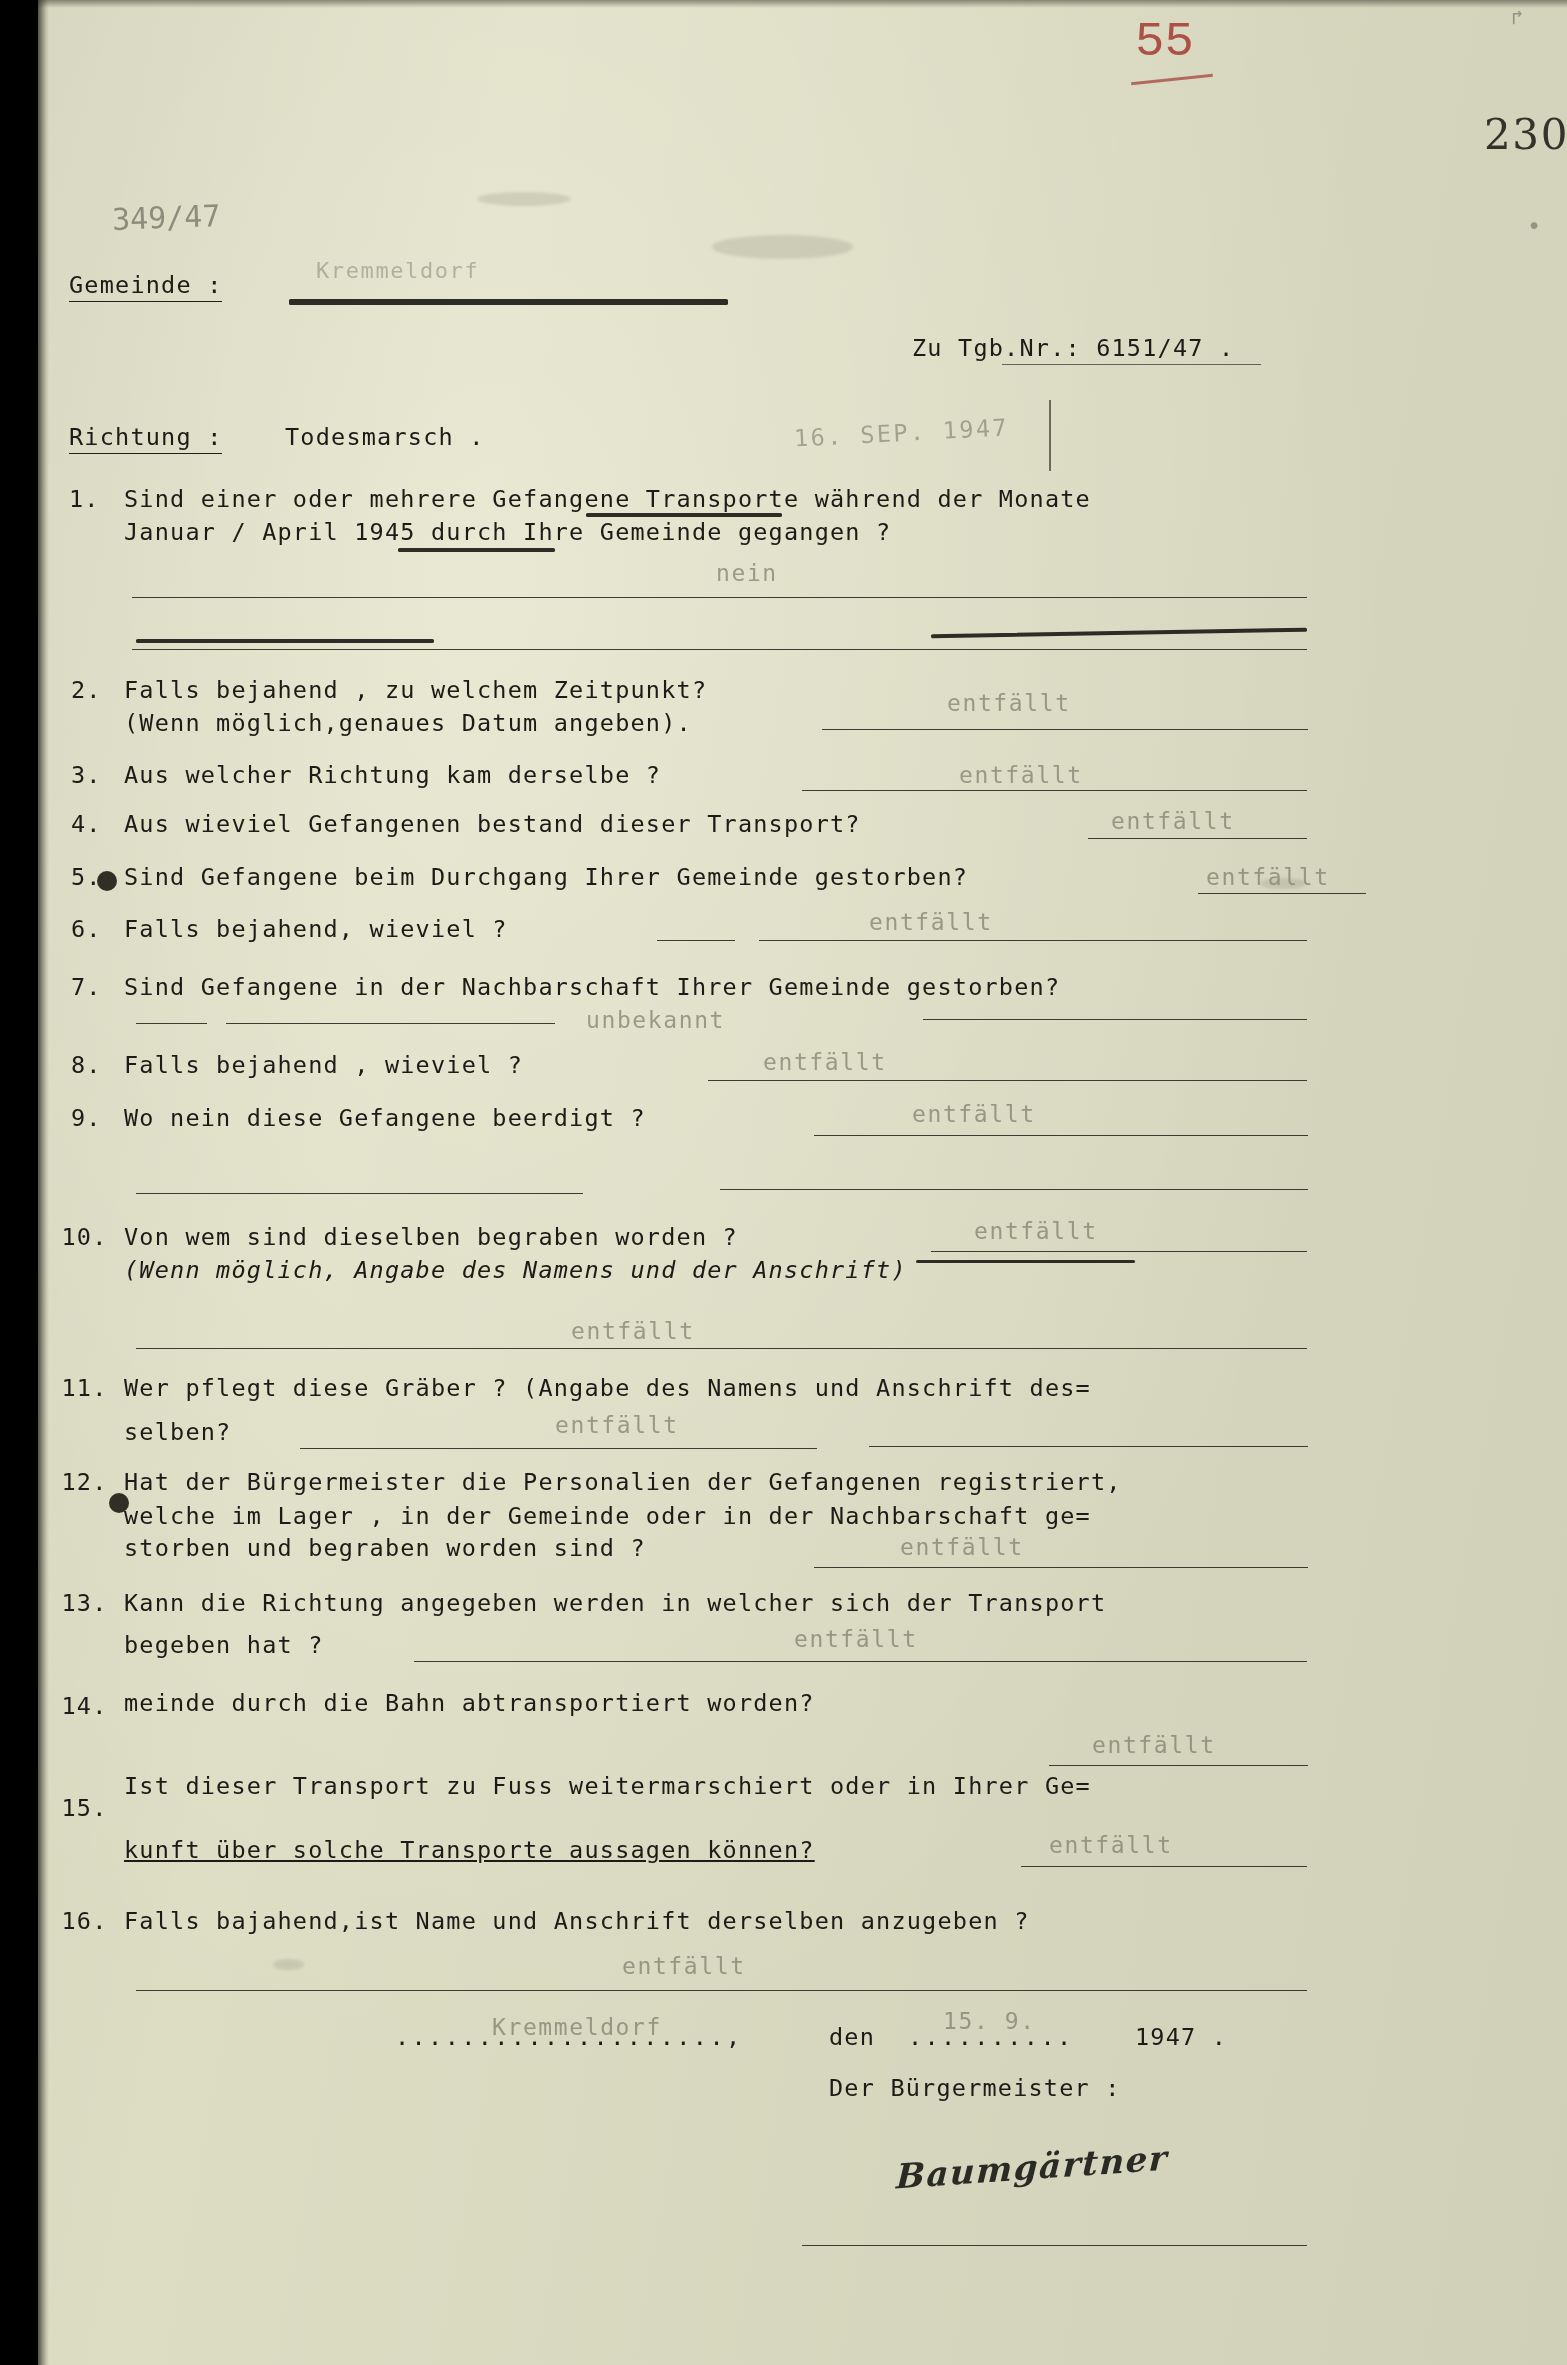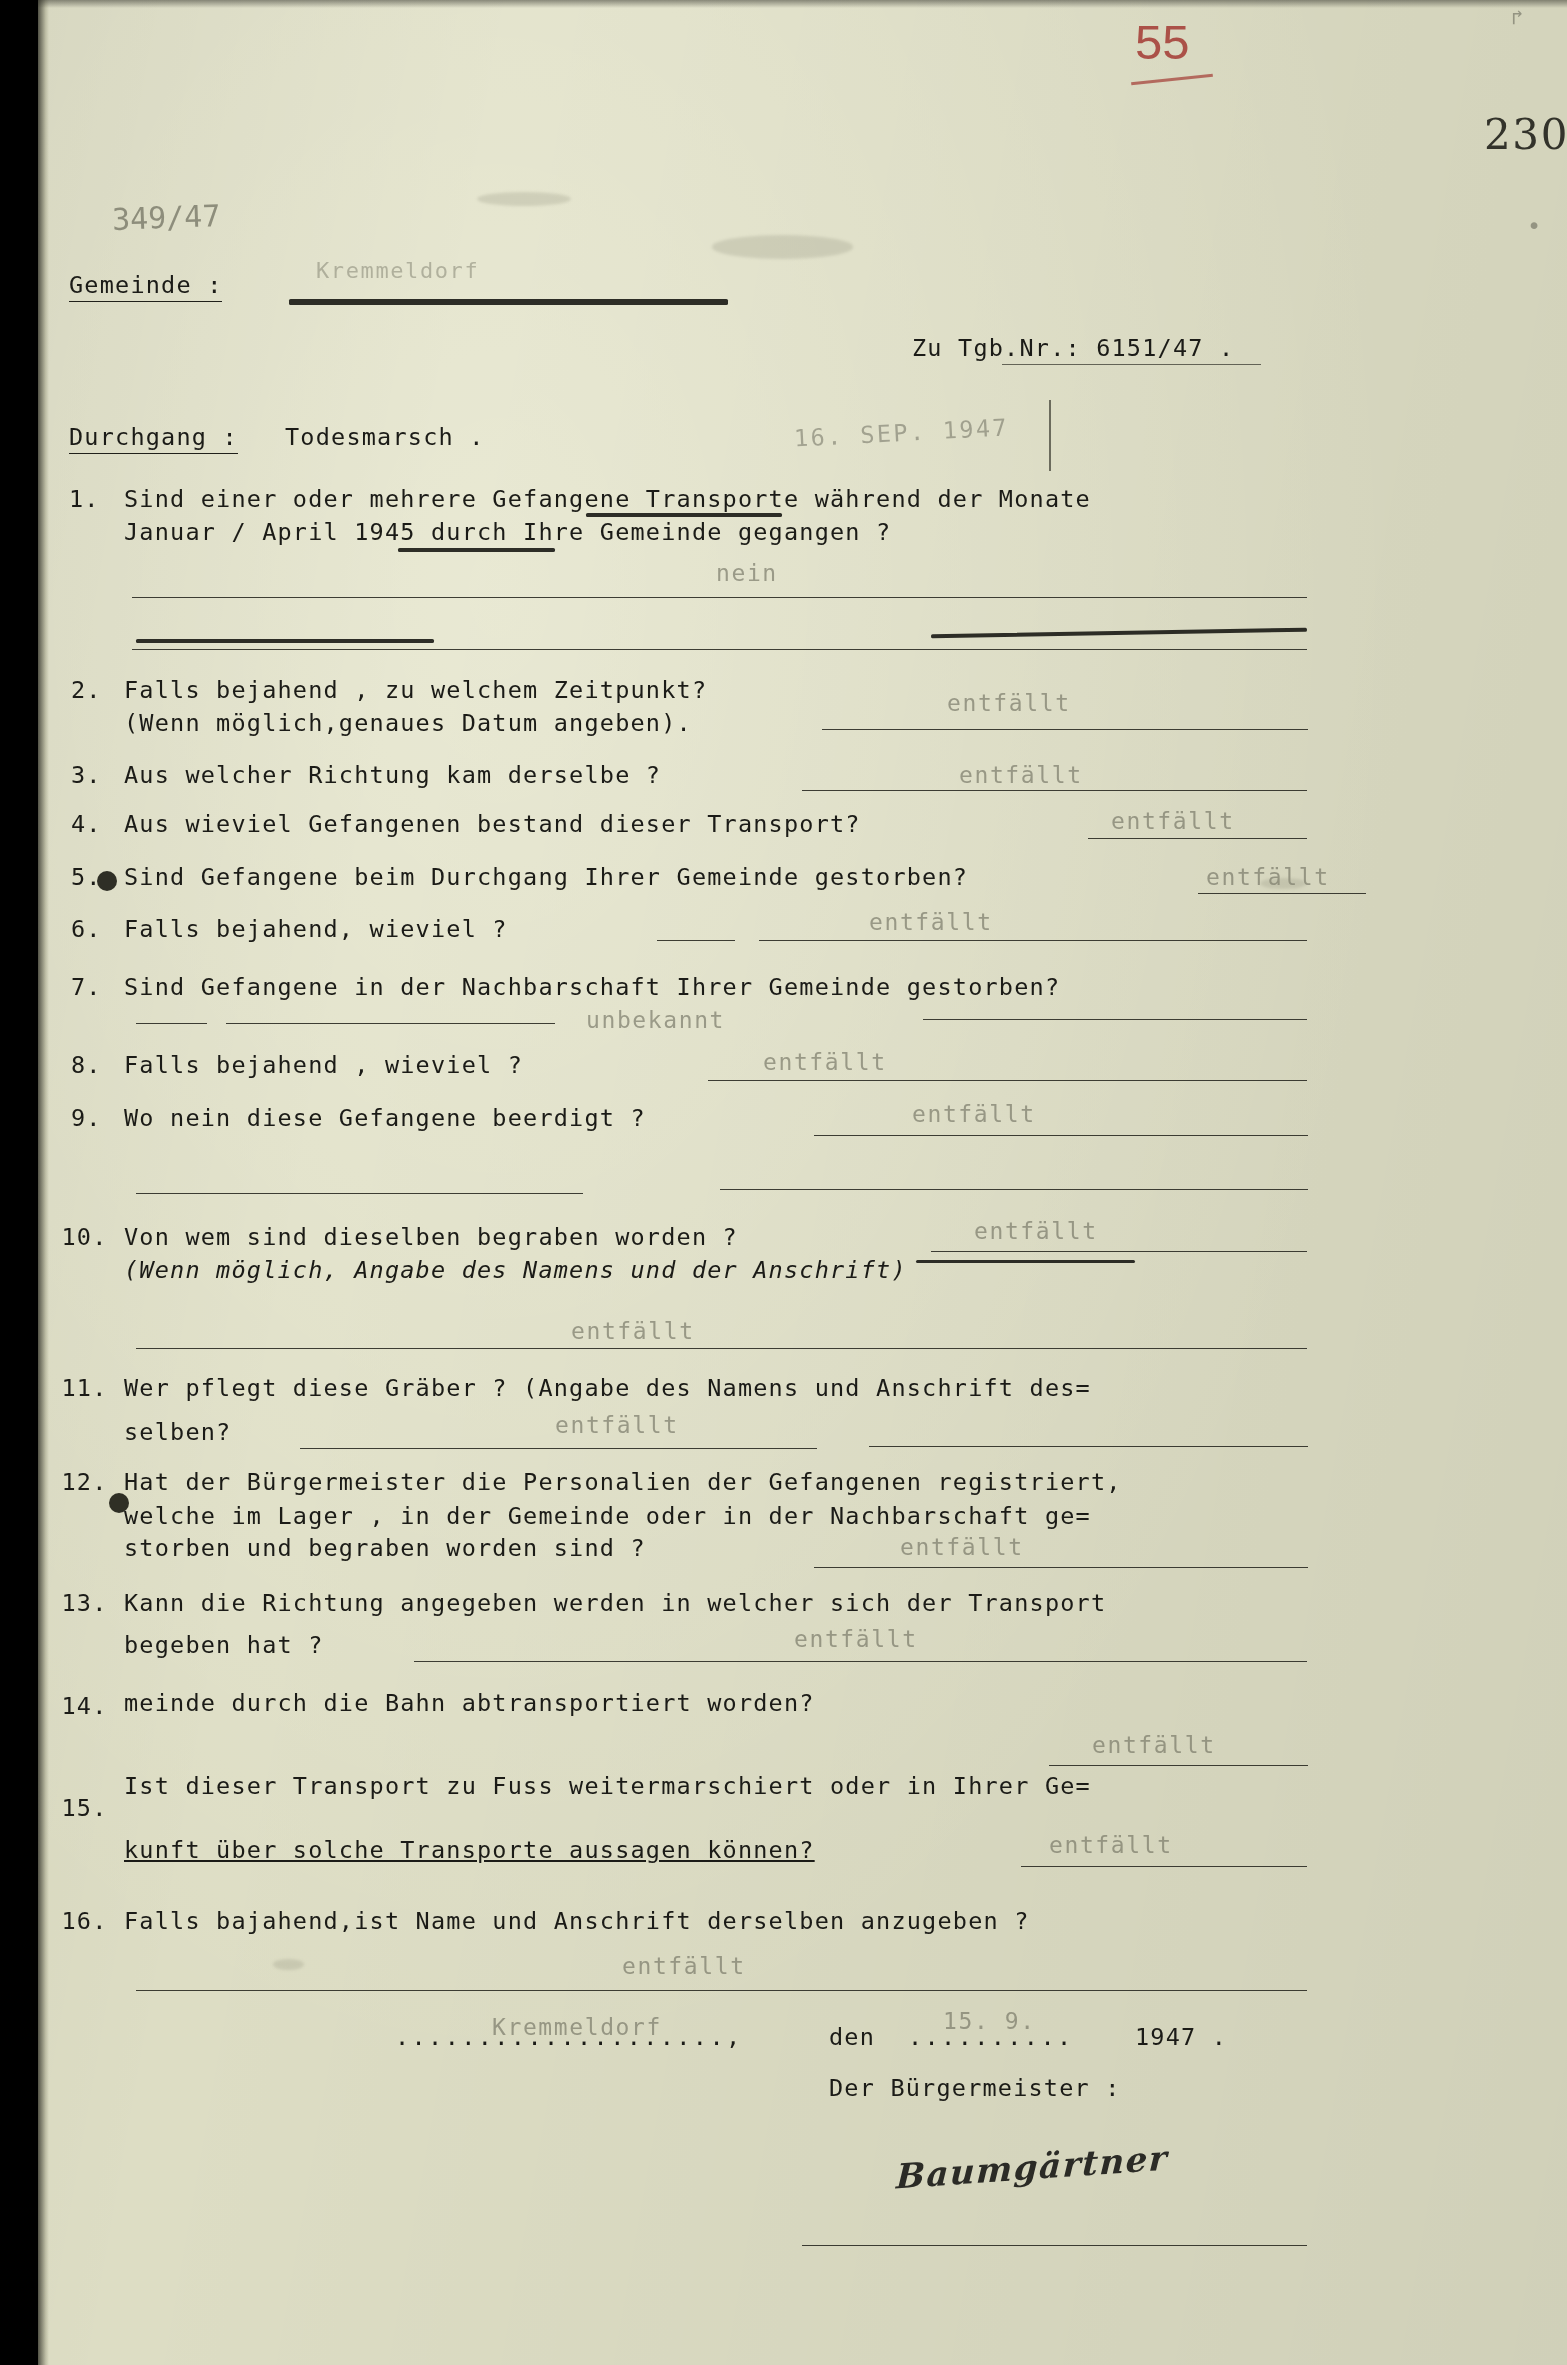--- a/index.html
+++ b/index.html
@@ -46,21 +46,21 @@
     color:#6e6e5e;
     opacity:.62;
     letter-spacing:1.6px;
   }
   .faint2{
     color:#7d7d6c;
     opacity:.5;
     letter-spacing:1.6px;
   }
   .hand-red{
-    font-family:Liberation Sans, sans-serif;
+    font-family:Liberation Mono, monospace;
     color:#a33a33;
     opacity:.85;
   }
   .hand-grey{
     font-family:"DejaVu Sans Mono",monospace;
     color:#6c6c5c;
     opacity:.7;
   }
 
   .ul{
@@ -141,21 +141,21 @@
   <div class="hand-grey" style="position:absolute;left:74px;top:200px;font-size:30px;transform:rotate(-2deg);">349/47</div>
 
   <div class="tx t32" style="left:31px;top:270px;"><span class="underline-word">Gemeinde :</span></div>
   <div class="tx t30 faint2" style="left:278px;top:255px;font-size:22px;">Kremmeldorf</div>
   <div class="thickline" style="left:251px;top:299px;width:439px;"></div>
   <div class="smudge" style="left:674px;top:235px;width:141px;height:23.5px;"></div>
 
   <div class="tx t32" style="left:874px;top:333px;">Zu Tgb.Nr.: 6151/47 .</div>
   <div class="ul thin" style="left:964px;top:364px;width:259px;"></div>
 
-  <div class="tx t32" style="left:31px;top:422px;"><span class="underline-word">Durchgang :</span></div>
+  <div class="tx t32" style="left:31px;top:422px;"><span class="underline-word">Richtung :</span></div>
   <div class="tx t32" style="left:247px;top:422px;">Todesmarsch .</div>
   <div class="stamp" style="left:756px;top:419px;font-size:23.5px;">16. SEP. 1947</div>
   <div class="ul thin" style="left:1011px;top:400px;width:4.7px;height:71px;border-bottom:none;border-left:2.4px solid #3a3a30;opacity:.7;"></div>
 
   <div class="tx t32" style="left:31px;top:484px;">1.</div>
   <div class="tx t32" style="left:86px;top:484px;">Sind einer oder mehrere Gefangene Transporte während der Monate</div>
   <div class="tx t32" style="left:86px;top:517px;">Januar / April 1945 durch Ihre Gemeinde gegangen ?</div>
   <div class="thickline" style="left:548px;top:513px;width:196px;height:3.9px;"></div>
   <div class="thickline" style="left:360px;top:548px;width:157px;height:3.9px;"></div>
   <div class="tx t30 faint" style="left:678px;top:558px;">nein</div>

